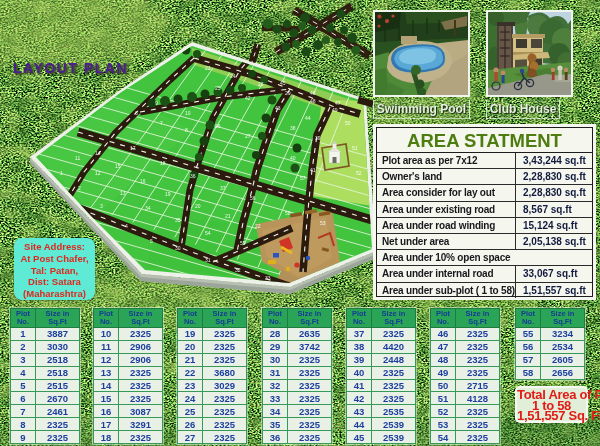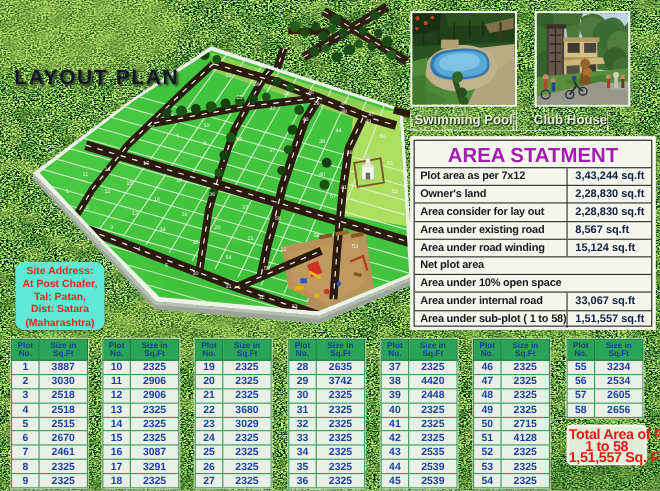--- a/index.html
+++ b/index.html
@@ -1,24 +1,24 @@
 <!DOCTYPE html>
 <html><head><meta charset="utf-8"><style>
 html,body{margin:0;padding:0;}
 #page{position:relative;width:600px;height:446px;overflow:hidden;font-family:"Liberation Sans",sans-serif;background:#69a84b;}
 #page *{box-sizing:border-box;}
 .abs{position:absolute;}
 
-#title{left:13px;top:60px;font-size:19px;font-weight:bold;letter-spacing:1.5px;color:#0f172a;text-shadow:1px 1px 0 #46542f,2px 2px 2px rgba(30,45,20,.8);}
+#title{left:13px;top:60px;font-size:14px;font-weight:bold;letter-spacing:1.5px;color:#4c1d95;text-shadow:1px 1px 0 #46542f,2px 2px 2px rgba(30,45,20,.8);}
 
 .plabel{height:19px;background:rgba(255,255,255,0.06);color:#e8efe0;font-weight:bold;font-size:12px;text-align:center;line-height:18px;letter-spacing:0;white-space:nowrap;overflow:hidden;text-shadow:1px 1px 1px rgba(15,35,10,.95),0 0 2px rgba(20,40,15,.5);border-left:1px solid rgba(255,255,255,.75);border-right:1px solid rgba(255,255,255,.75);border-bottom:1px solid rgba(255,255,255,.55);}
 
 #area{left:373px;top:124px;width:223px;height:176px;background:#f5f6ee;border:3px solid #f6f7f1;}
 #area .inner{width:100%;height:100%;border:1px solid #1d1d1d;}
-#area .hdr{height:25px;border-bottom:1px solid #1d1d1d;text-align:center;font-weight:bold;font-size:18.5px;color:#a21caf;line-height:25px;letter-spacing:0;}
+#area .hdr{height:25px;border-bottom:1px solid #1d1d1d;text-align:center;font-weight:bold;font-size:18.5px;color:#4d7c0f;line-height:25px;letter-spacing:0;}
 #area .row{height:16.2px;border-bottom:1px solid #2a2a2a;position:relative;font-weight:bold;font-size:10px;color:#17181c;}
 #area .row:last-child{border-bottom:none;}
 #area .lab{position:absolute;left:5px;top:0;line-height:15.5px;white-space:nowrap;letter-spacing:-0.2px;}
 #area .val{position:absolute;left:138px;top:0;right:0;line-height:15.5px;border-left:1px solid #2a2a2a;padding-left:7px;white-space:nowrap;color:#121b3f;}
 
 #site{left:14px;top:238px;width:81px;height:62px;background:#5eead4;border-radius:8px;text-align:center;color:#e2261c;font-weight:bold;font-size:9.5px;line-height:11.8px;padding-top:3px;box-shadow:0 1px 2px rgba(0,0,0,.25);}
 
 table.pg{position:absolute;border-collapse:collapse;table-layout:fixed;background:#e9f0e6;border:1.5px solid #17763c;outline:1px solid rgba(235,245,225,.55);}
 table.pg th{width:25px;background:#2aa558;color:#143c96;font-size:7.5px;line-height:8.5px;font-weight:bold;height:19px;border:1px solid #1e7c40;padding:0;text-align:center;margin-top:16px;}
 table.pg th+th{width:44px;}
@@ -395,21 +395,21 @@
 
   <circle cx="72" cy="56" r="2.6" fill="#d8d2c2"></circle>
         <rect x="70.4" y="58" width="3.4" height="10" fill="#c8c2b2"></rect>
   <circle cx="65" cy="58" r="2.2" fill="#c08a6a"></circle>
         <rect x="63.8" y="60" width="2.8" height="8" fill="#a04028"></rect>
   <circle cx="78" cy="58" r="2.2" fill="#c08a6a"></circle>
         <rect x="76.8" y="60" width="2.8" height="8" fill="#53431f"></rect>
 </svg>
 </div>
 
-<div class="plabel abs" style="left:466px;top:100px;width:87px;text-align:right;">Club House</div>
+<div class="plabel abs" style="left:486px;top:100px;width:74px;">Club House</div>
 
 <div id="area" class="abs">
       <div class="inner">
   <div class="hdr">AREA STATMENT</div>
   <div class="row">
           <span class="lab">Plot area as per 7x12</span>
           <span class="val">3,43,244 sq.ft</span>
         </div>
   <div class="row">
           <span class="lab">Owner's land</span>
@@ -421,21 +421,22 @@
         </div>
   <div class="row">
           <span class="lab">Area under existing road</span>
           <span class="val">8,567 sq.ft</span>
         </div>
   <div class="row">
           <span class="lab">Area under road winding</span>
           <span class="val">15,124 sq.ft</span>
         </div>
   <div class="row">
-          <span class="lab">Net plot area</span>
+          <span class="lab">Net under area</span>
+          <span class="val">2,05,138 sq.ft</span>
         </div>
   <div class="row">
           <span class="lab">Area under 10% open space</span>
         </div>
   <div class="row">
           <span class="lab">Area under internal road</span>
           <span class="val">33,067 sq.ft</span>
         </div>
   <div class="row">
           <span class="lab">Area under sub-plot ( 1 to 58)</span>

